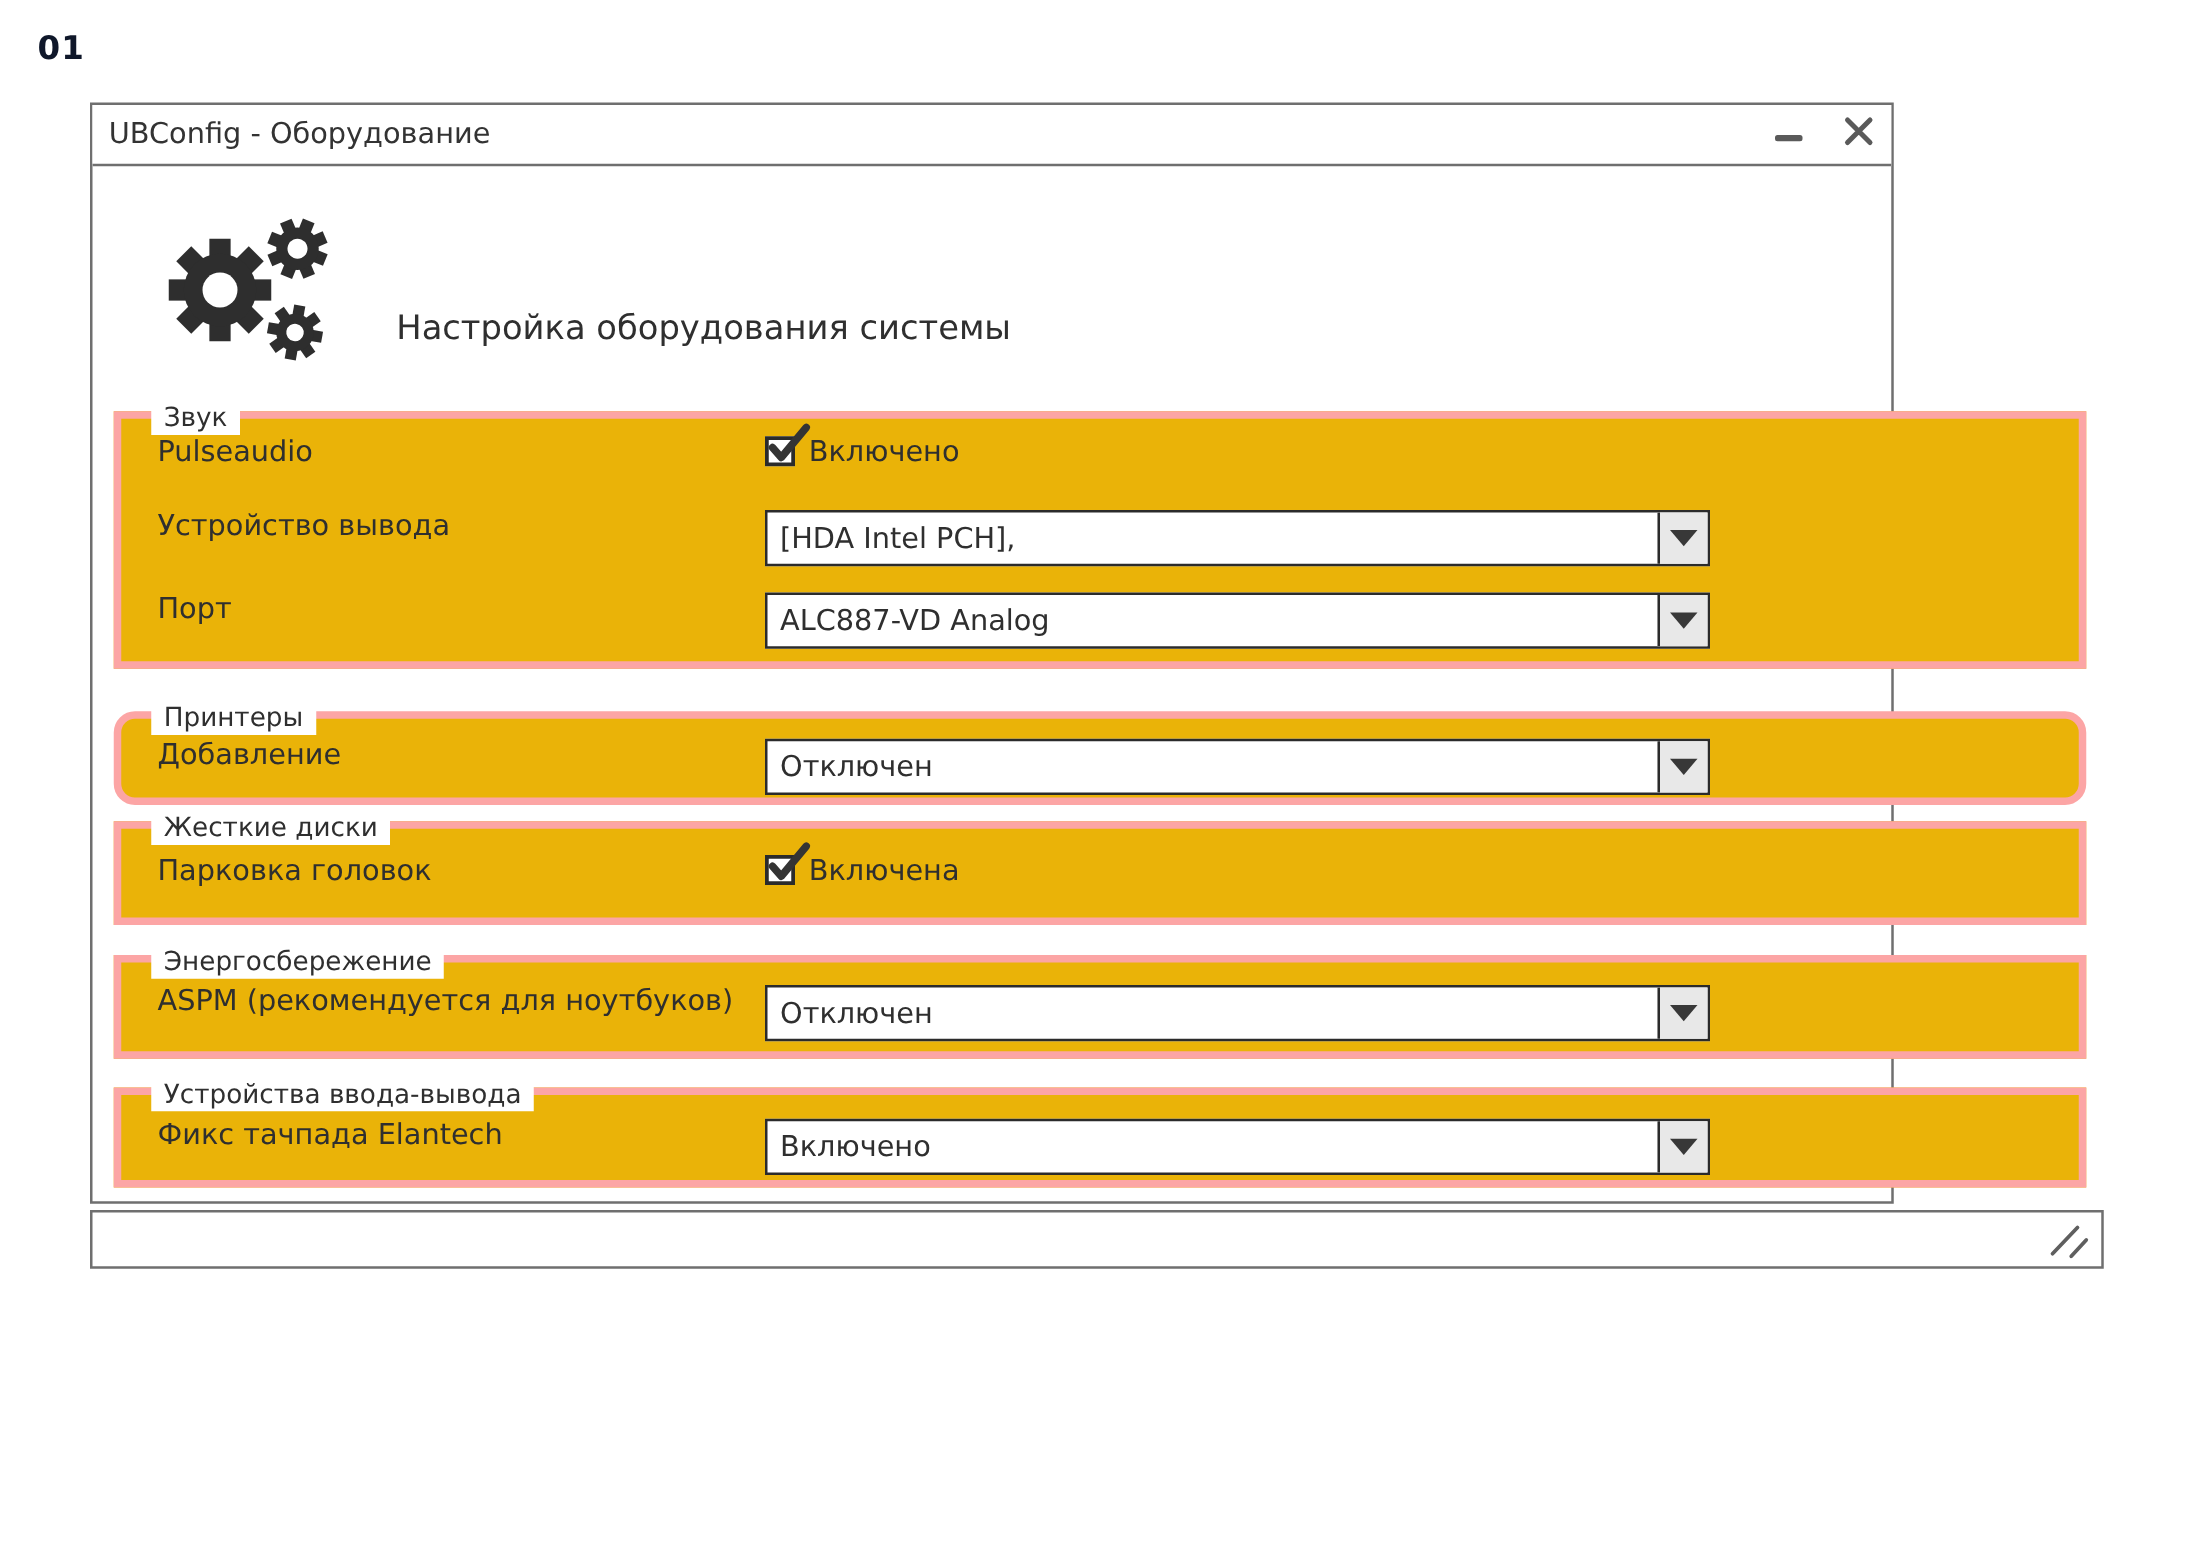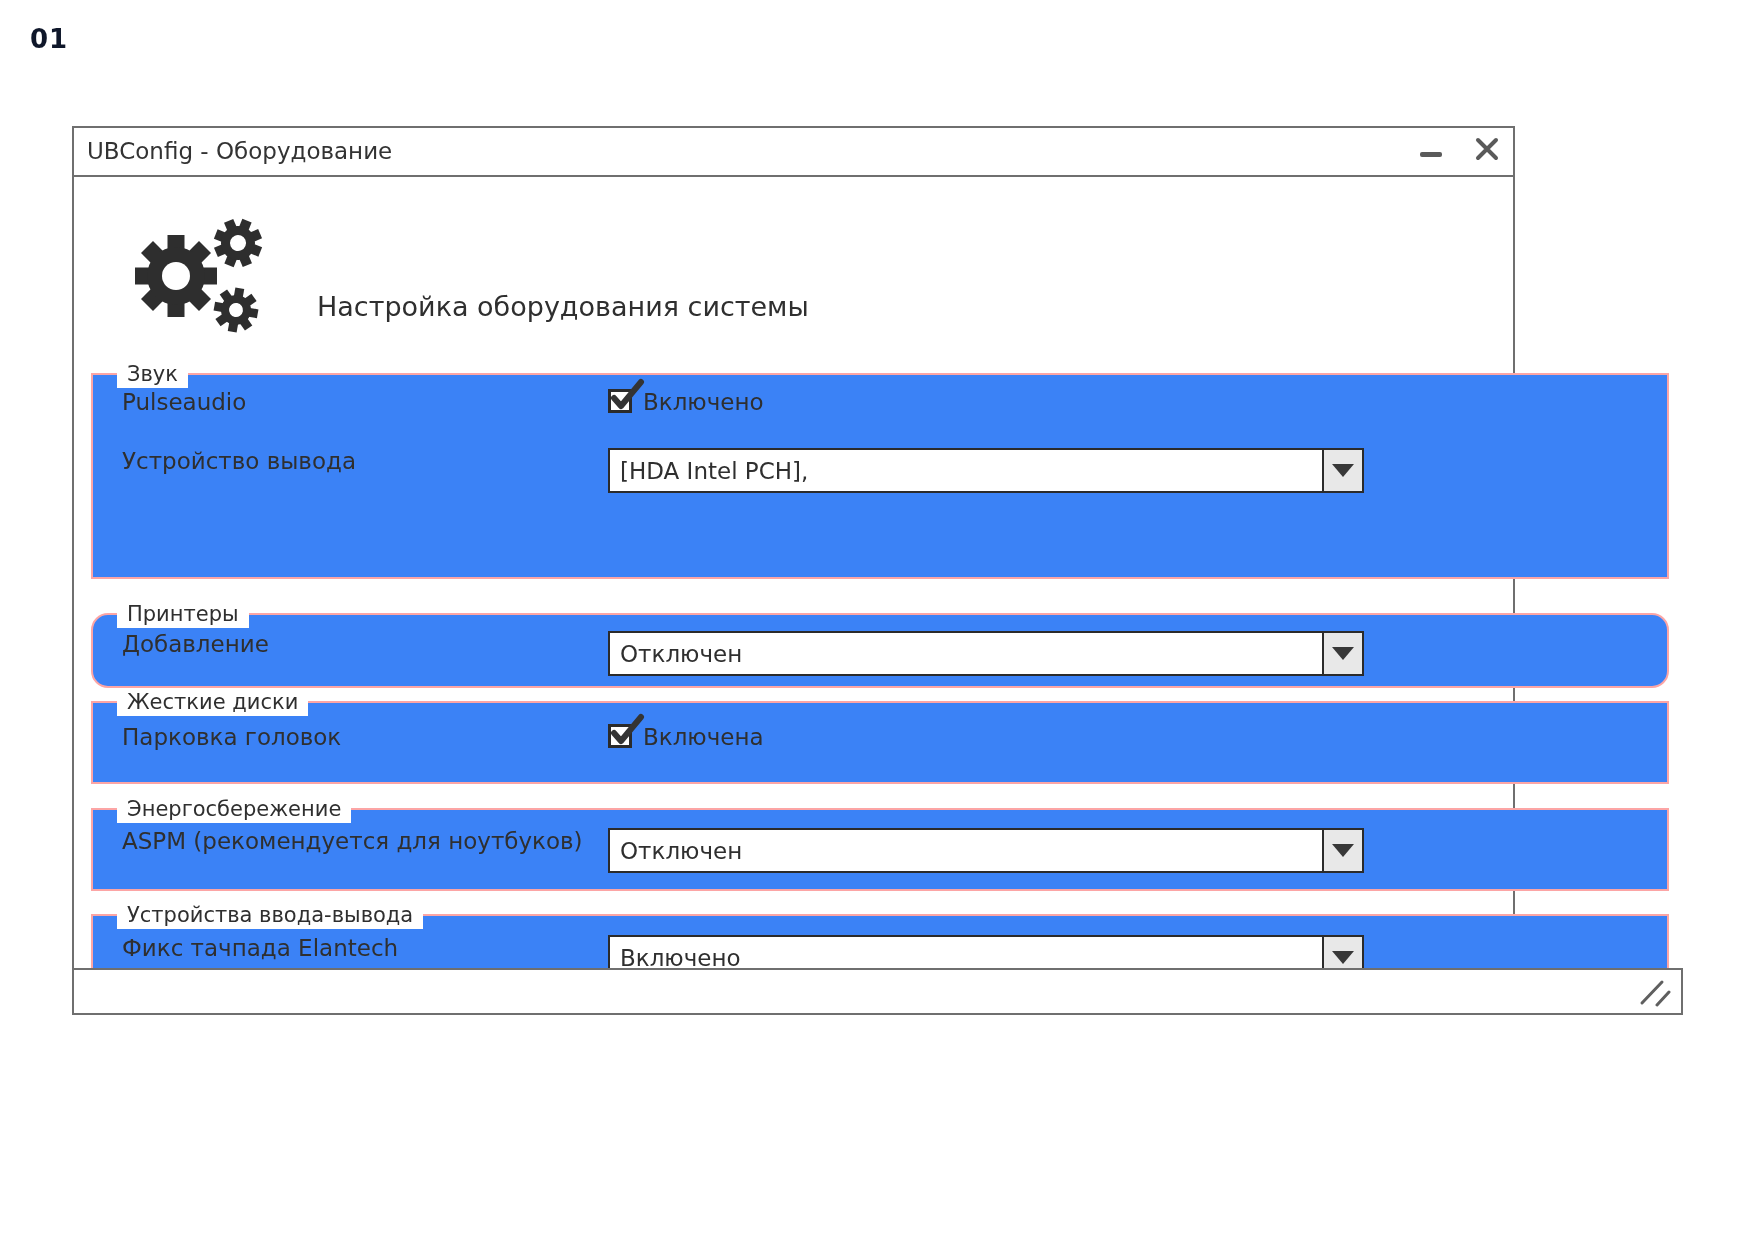--- a/index.html
+++ b/index.html
@@ -9,21 +9,21 @@
     color:#2f2f2f;
     -webkit-font-smoothing:antialiased;
   }
   .index-label{
     position:absolute;left:30px;top:24px;
     font-size:26px;font-weight:bold;color:#0f172a;letter-spacing:1px;
   }
   
   .window{
     position:absolute;left:72px;top:82px;width:1443px;height:881px;
-    border:2px solid #6f6f6f;background:#ffffff;box-sizing:border-box;margin-top:44px;
+    border:2px solid #6f6f6f;background:#ffffff;box-sizing:border-box;
   }
   .titlebar{
     position:absolute;left:0;top:0;right:0;height:47px;
     border-bottom:2px solid #6f6f6f;background:#ffffff;
   }
   .titlebar .title{
     position:absolute;left:13px;top:10px;font-size:23px;color:#333333;white-space:nowrap;
   }
   .btn-min{position:absolute;right:64px;top:0;width:36px;height:47px;cursor:pointer;}
   .minimize-dash{
@@ -32,21 +32,21 @@
   .btn-close{position:absolute;right:8px;top:0;width:36px;height:47px;cursor:pointer;}
   .btn-close svg{position:absolute;left:5px;top:8px;}
   
   .gears{position:absolute;left:48px;top:84px;}
   .hero-subtitle{
     position:absolute;left:243px;top:163px;font-size:27px;color:#2f2f2f;white-space:nowrap;
   }
   
   .fieldset{
     position:absolute;left:17px;width:1578px;
-    border:2px solid #fca5a5;background:#3b82f6;box-sizing:border-box;
+    border:6px solid #fca5a5;background:#eab308;box-sizing:border-box;
   }
   .legend{
     position:absolute;top:-15px;left:24px;padding:0 10px;background:#ffffff;
     font-size:21px;color:#2f2f2f;white-space:nowrap;line-height:28px;
   }
   .fs1{top:245px;height:206px;}
   .fs2{top:485px;height:75px;border-radius:17px;}
   .fs3{top:573px;height:83px;}
   .fs4{top:680px;height:83px;}
   .fs5{top:786px;height:80px;}
@@ -175,20 +175,29 @@
     </div>
     <div class="row" style="top:73px">
       <span class="row-label">Устройство вывода</span>
       <div class="combobox">
         <span class="combo-value">[HDA Intel PCH],</span>
         <span class="combo-btn">
           <span class="tri-down"></span>
         </span>
       </div>
     </div>
+    <div class="row" style="top:139px">
+      <span class="row-label">Порт</span>
+      <div class="combobox">
+        <span class="combo-value">ALC887-VD Analog</span>
+        <span class="combo-btn">
+          <span class="tri-down"></span>
+        </span>
+      </div>
+    </div>
   </div>
 
   <div class="fieldset fs2">
     <span class="legend">Принтеры</span>
     <div class="row" style="top:16px">
       <span class="row-label">Добавление</span>
       <div class="combobox">
         <span class="combo-value">Отключен</span>
         <span class="combo-btn">
           <span class="tri-down"></span>

